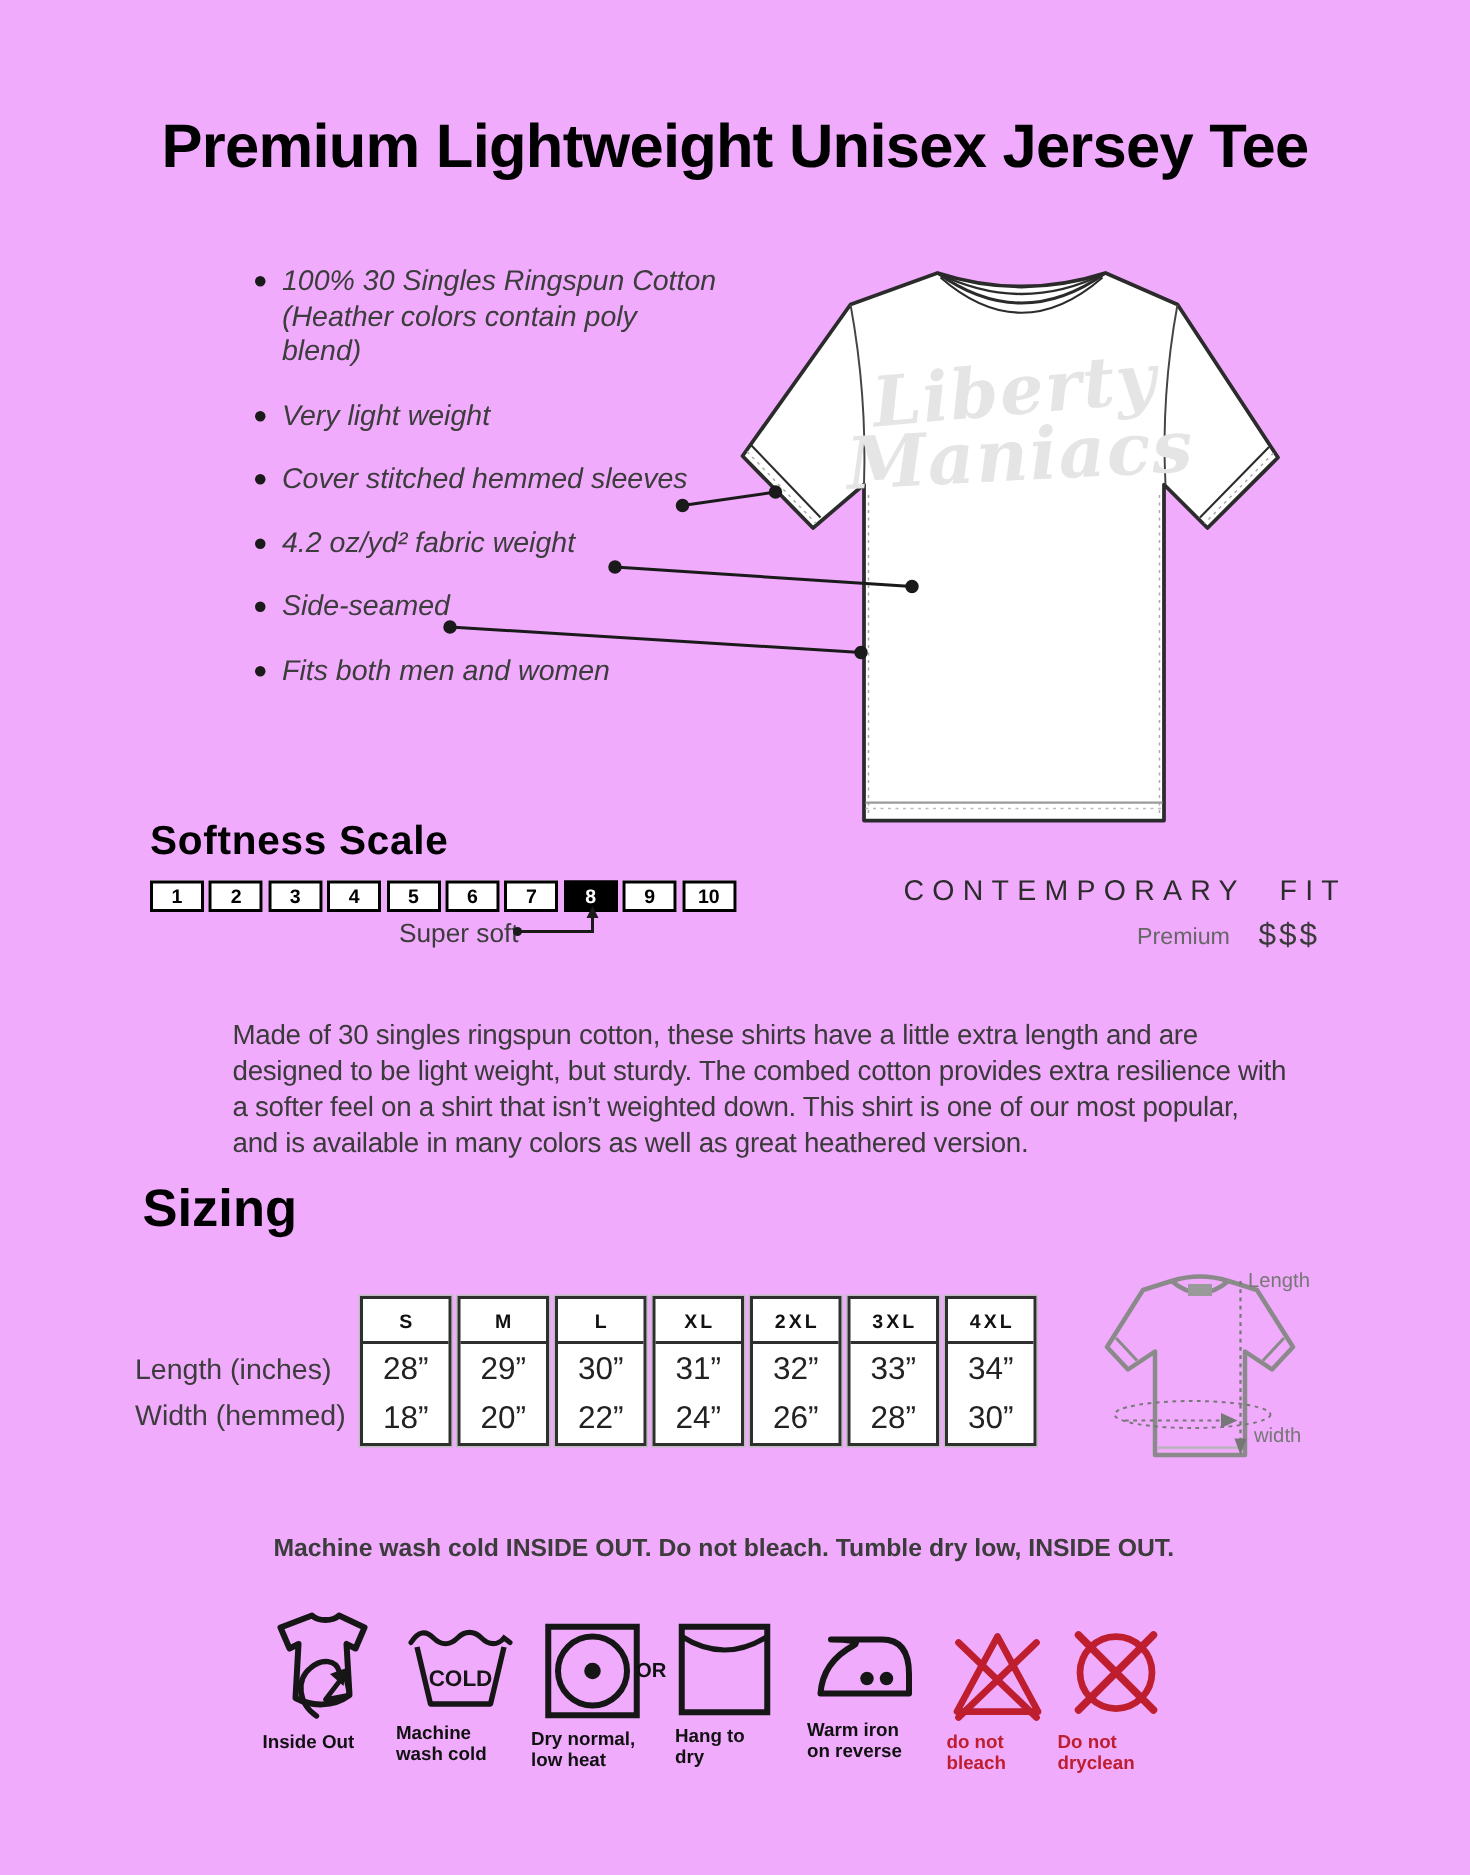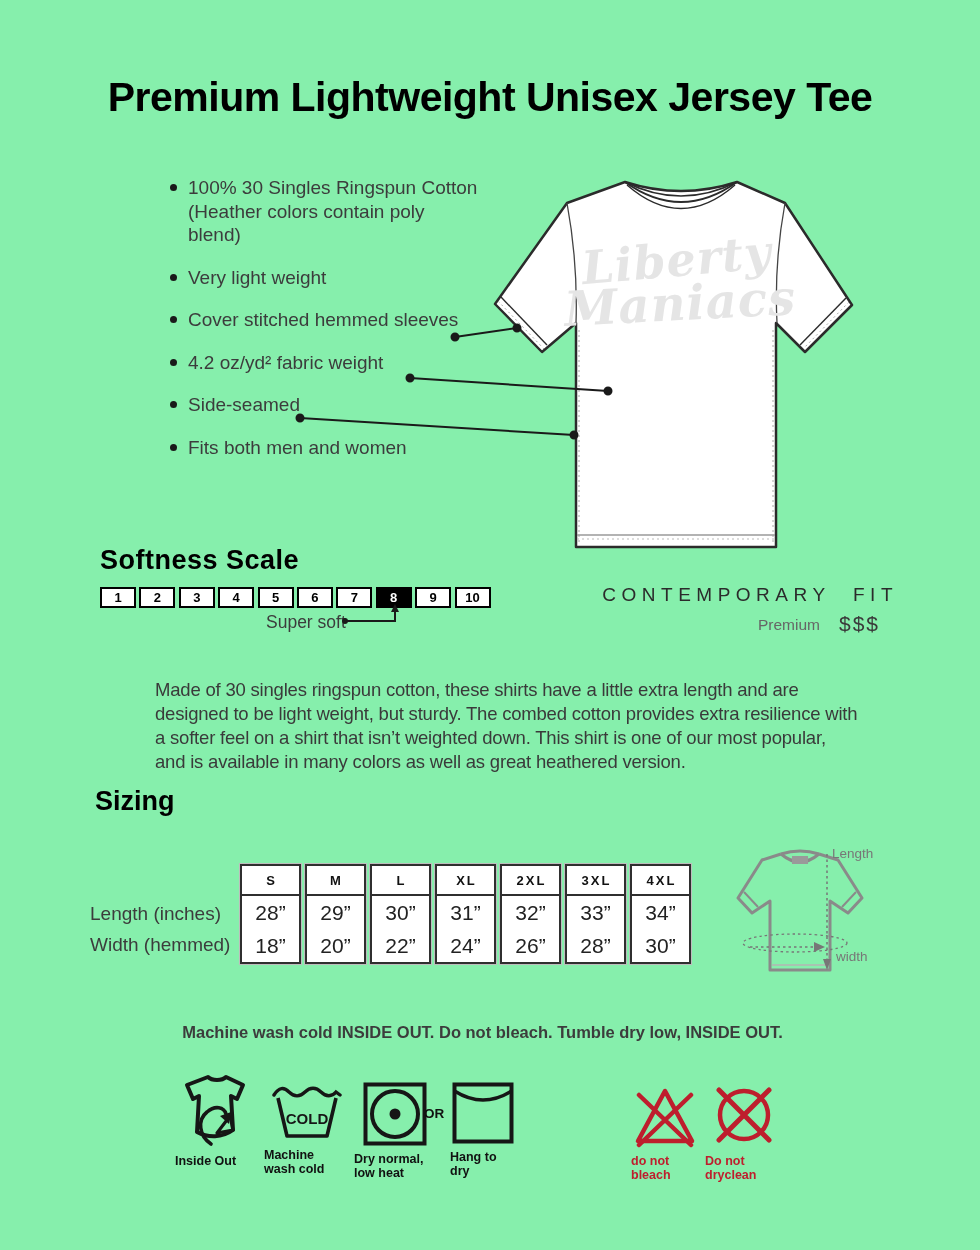--- a/index.html
+++ b/index.html
@@ -1,26 +1,26 @@
 <!DOCTYPE html>
 <html><head>
 <meta charset="utf-8">
 <style>
   * { margin:0; padding:0; box-sizing:border-box; }
   html,body { background:#fff; }
   .page {
-    position:relative; width:980px; height:1250px; background:#86efac;
+    position:relative; width:980px; height:1250px; background:#f0abfc;
     font-family:"Liberation Sans", sans-serif; color:#222; overflow:hidden;
   }
   .title {
     position:absolute; left:0; right:0; top:74px; text-align:center;
     font-size:41px; font-weight:700; letter-spacing:-0.5px; color:#000;
   }
   
-  .features { position:absolute; left:170px; top:176px; width:312px; list-style:none; }
+  .features { position:absolute; left:170px; top:176px; width:312px; list-style:none;font-style:italic; }
   .feature { position:relative; padding-left:18px; font-size:19px; line-height:23.5px;
     color:#3c3c3c; margin-bottom:19px; }
   .feature::before { content:""; position:absolute; left:0; top:8px; width:7px; height:7px;
     border-radius:50%; background:#1a1a1a; }
   
   .shirt-svg { position:absolute; left:485px; top:158px; z-index:1; }
   .connector-svg { position:absolute; left:290px; top:315px; z-index:2; pointer-events:none; }
   
   .softness-heading { position:absolute; left:100px; top:545px; font-size:27px; font-weight:700;
     letter-spacing:.5px; color:#000; }
@@ -32,21 +32,21 @@
   .supersoft-arrow { position:absolute; left:338px; top:602px; }
   
   .fit-label { position:absolute; right:82px; top:584px; font-size:19px; letter-spacing:5.5px;
     word-spacing:12px; color:#2b2b2b; }
   .fit-tier { position:absolute; right:160px; top:616px; font-size:15.5px; color:#666; }
   .fit-price { position:absolute; right:100px; top:612px; font-size:21px; letter-spacing:2px; color:#3a3a3a; }
   
   .description { position:absolute; left:155px; top:662px; width:705px; font-size:18.5px;
     line-height:24px; letter-spacing:-0.2px; color:#3a3a3a;margin-top:16px; }
   
-  .sizing-heading { position:absolute; left:95px; top:786px; font-size:27px; font-weight:700; color:#000; }
+  .sizing-heading { position:absolute; left:95px; top:786px; font-size:35px; font-weight:700; color:#000; }
   .size-table { position:absolute; left:240px; top:864px; display:flex; gap:4px; }
   .size-col { width:61px; height:100px; border:2px solid #2f2f2f; box-shadow:0 0 0 1px #bdbdbd;
     background:#fff; display:flex; flex-direction:column; }
   .col-head { height:30px; border-bottom:2px solid #2f2f2f; display:flex; align-items:center;
     justify-content:center; font-size:13px; font-weight:700; letter-spacing:2px; padding-left:2px; color:#111; }
   .col-val { height:33px; display:flex; align-items:center; justify-content:center;
     font-size:21px; color:#222; }
   .row-label { position:absolute; left:90px; font-size:19px; color:#3c3c3c; }
   .row-label.length { top:903px; }
   .row-label.width  { top:934px; }
@@ -230,20 +230,29 @@
   <div class="or-label">OR</div>
 
   <div class="care-item" style="left:450px; top:1082px; width:66px;">
     <svg width="62" height="62" viewBox="0 0 62 62">
       <rect x="2.5" y="2.5" width="57" height="57" fill="none" stroke="#161616" stroke-width="4"></rect>
       <path d="M2.5,9 Q31,27 59.5,9" fill="none" stroke="#161616" stroke-width="3.4"></path>
     </svg>
     <div class="care-label">Hang to dry</div>
   </div>
 
+  <div class="care-item" style="left:538px; top:1084px; width:82px;">
+    <svg width="72" height="56" viewBox="0 0 72 56">
+      <path d="M11,9 L45,9 C60,9 63,21 63,32 L63,45 L4,45 C5,31 13,20 26,13 C32,10 21,9 11,9 Z" fill="none" stroke="#161616" stroke-width="4" stroke-linejoin="round"></path>
+      <circle cx="35" cy="35" r="4.5" fill="#161616"></circle>
+      <circle cx="48" cy="35" r="4.5" fill="#161616"></circle>
+    </svg>
+    <div class="care-label">Warm iron
+on reverse</div>
+  </div>
 
   <div class="care-item danger" style="left:631px; top:1084px; width:68px;">
     <svg width="66" height="64" viewBox="0 0 66 64">
       <path d="M33,7 L6,57 L60,57 Z" fill="none" stroke="#BE1E2D" stroke-width="4.5" stroke-linejoin="round"></path>
       <path d="M7,11 L59,61 M59,11 L7,61" fill="none" stroke="#BE1E2D" stroke-width="4.5" stroke-linecap="round"></path>
     </svg>
     <div class="care-label">do not
 bleach</div>
   </div>
 

